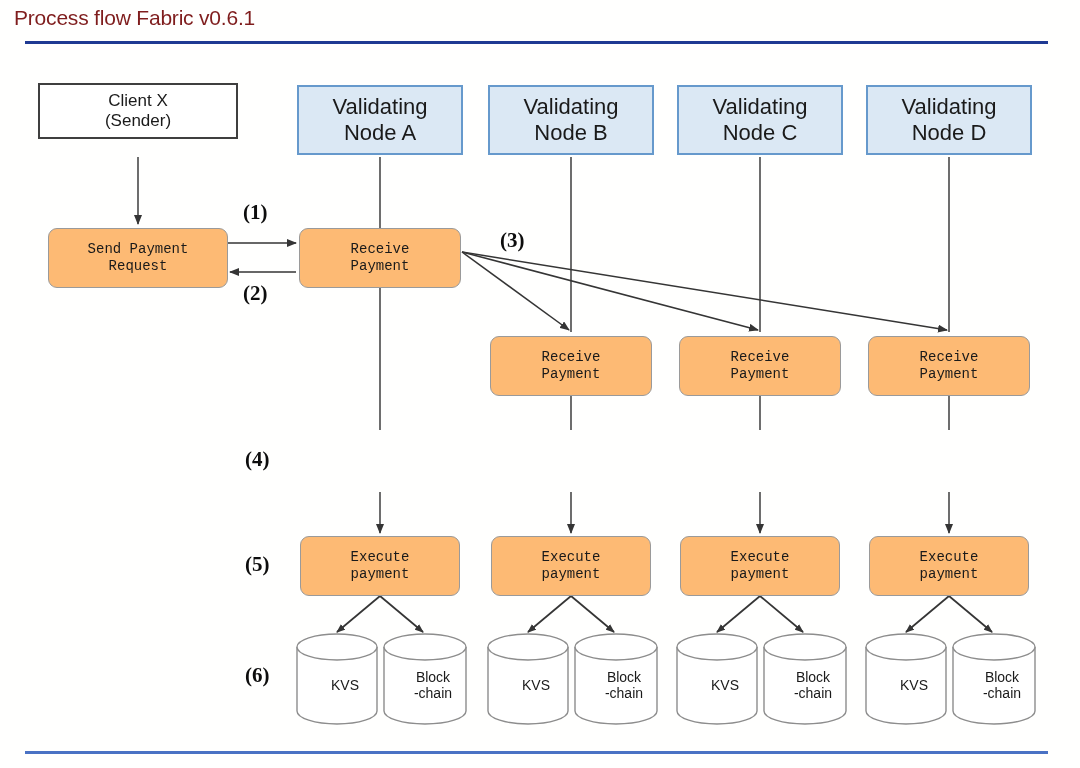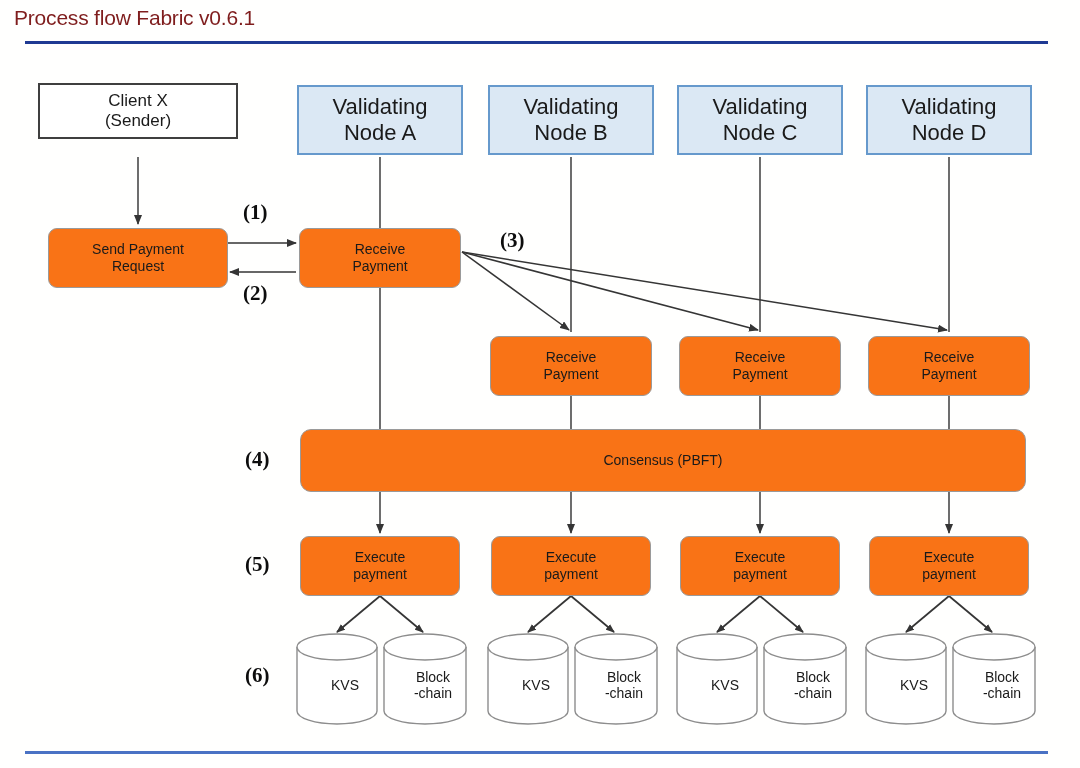--- a/index.html
+++ b/index.html
@@ -78,22 +78,23 @@
     font-size: 17px;
   }
   .vnode-box {
     border: 2px solid #6699cc;
     background: #dbe8f4;
     font-size: 22px;
   }
   .proc-box {
     border: 1.4px solid #9a9a9a;
     border-radius: 9px;
-    background: #f97316;
+    background: #fdba74;
     font-size: 14px;
+    font-family: Liberation Mono, monospace;
   }
   .proc-box.wide { font-size: 14px; border-radius: 11px; }
 
   .step-label {
     position: absolute;
     font-size: 21px;
     font-weight: bold;
     color: #0d0d0d;
     font-family: "Liberation Serif", serif;
     white-space: nowrap;
@@ -224,23 +225,20 @@
       <span class="lbl">Receive
 Payment</span>
     </div>
     <div class="node proc-box" style="left:868px; top:336px; width:162px; height:60px;">
       <span class="lbl">Receive
 Payment</span>
     </div>
 
     <div class="step-label" style="left:245px; top:447px;">(4)</div>
 
-    <div class="node proc-box wide" style="left:300px; top:429px; width:726px; height:63px;">
-      <span class="lbl">Consensus (PBFT)</span>
-    </div>
 
     <div class="step-label" style="left:245px; top:552px;">(5)</div>
 
     <div class="node proc-box" style="left:300px; top:536px; width:160px; height:60px;">
       <span class="lbl">Execute
 payment</span>
     </div>
     <div class="node proc-box" style="left:491px; top:536px; width:160px; height:60px;">
       <span class="lbl">Execute
 payment</span>

